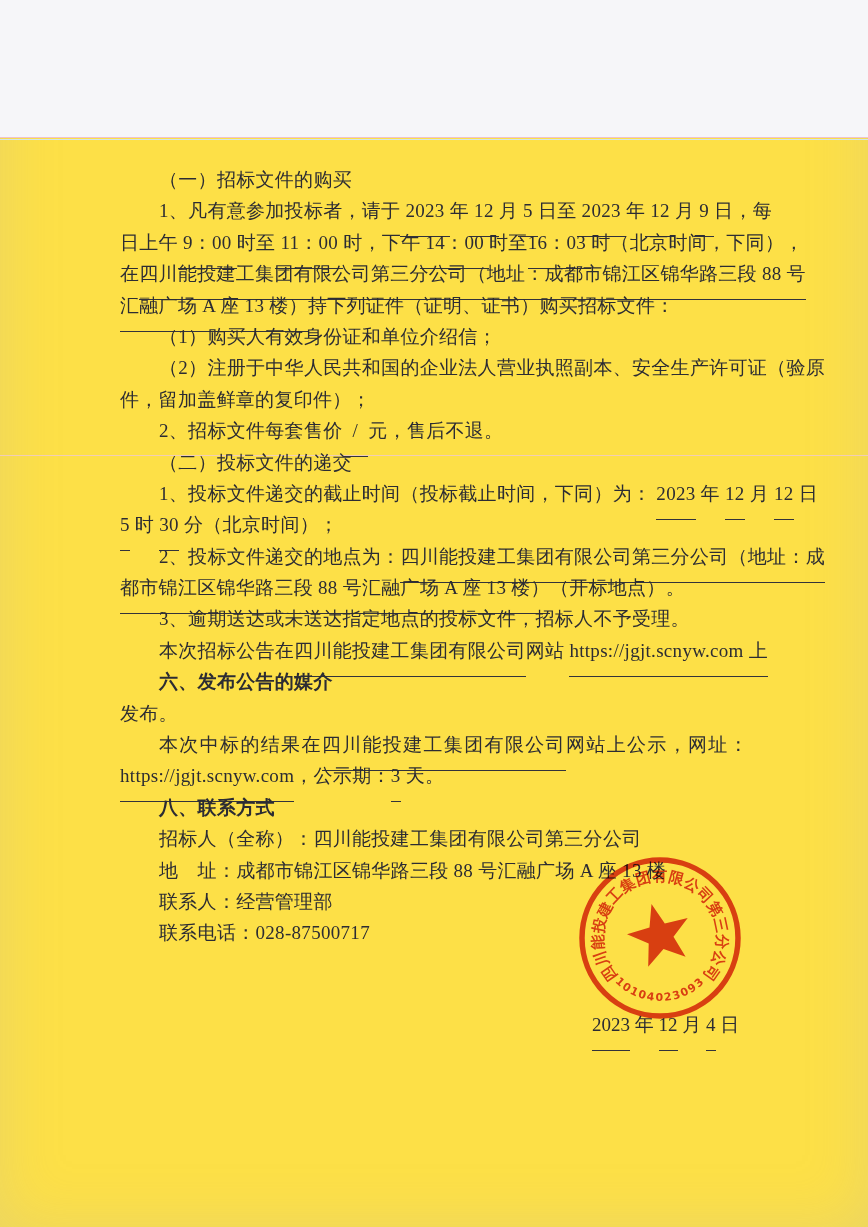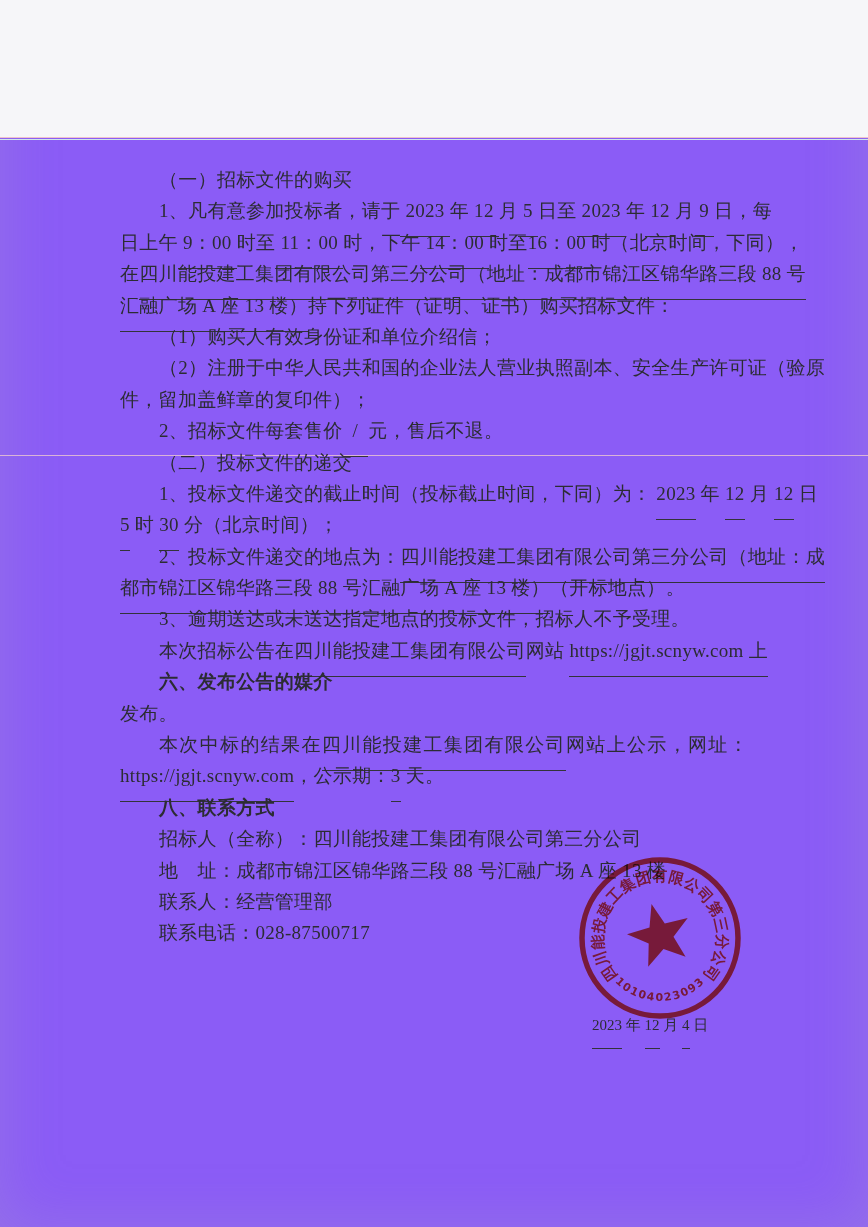--- a/index.html
+++ b/index.html
@@ -1,20 +1,20 @@
 <!DOCTYPE html>
 <html><head>
 <meta charset="utf-8">
 <style>
   html,body { margin:0; padding:0; }
   body { font-family: "Liberation Serif", "DejaVu Serif", serif; }
   .page {
     position: relative;
     width: 868px; height: 1227px;
-    background: #8b5cf6;
+    background: #fde047;
     overflow: hidden;
     box-shadow: inset 0 0 60px rgba(180,180,190,0.25);
   }
   .top-band {
     position:absolute; left:0; top:0; width:868px; height:137px;
     background:#f6f6f9;
   }
   .scanline { position:absolute; left:0; width:868px; height:1px; }
   .scanline.pink1 { top:137px; background:#efc3cd; }
   .scanline.cyan1 { top:139px; background:#cfe6e8; }
@@ -28,41 +28,41 @@
     height:31.4px; line-height:31.4px;
     white-space:nowrap;
     letter-spacing:0.3px;
   }
   .line.ind { text-indent:39px; }
   .line.jst { text-align:justify; text-align-last:justify; }
   .line.bold { font-weight:700; }
   .u { border-bottom:1.5px solid #33333a; padding-bottom:15px; }
   .date-line {
     position:absolute; left:592px; top:1010px;
-    font-size:15px; color:#2c2c33; white-space:nowrap; line-height:30px;
+    font-size:19px; color:#2c2c33; white-space:nowrap; line-height:30px;
   }
   .stamp {
     position:absolute; left:574px; top:852px; width:172px; height:172px;
     mix-blend-mode:multiply; opacity:0.93;
   }
   .stamp svg { width:172px; height:172px; }
 </style>
 </head>
 <body>
 
 <div class="page">
   <div class="top-band"></div>
   <div class="scanline pink1"></div>
   <div class="scanline cyan1"></div>
   <div class="scanline pink2"></div>
 
   <div class="doc-body">
       <div class="line ind"><span>（一）招标文件的购买</span></div>
       <div class="line ind jst"><span>1、凡有意参加投标者，请于</span><span class="u"> 2023 </span><span>年</span><span class="u"> 12 </span><span>月</span><span class="u"> 5 </span><span>日至</span><span class="u"> 2023 </span><span>年</span><span class="u"> 12 </span><span>月</span><span class="u"> 9 </span><span>日，每</span></div>
-      <div class="line jst"><span>日上午</span><span class="u"> 9：00 </span><span>时至</span><span class="u"> 11：00 </span><span>时，下午</span><span class="u"> 14：00 </span><span>时至</span><span class="u">16：00 </span><span>时（北京时间，下同），</span></div>
+      <div class="line jst"><span>日上午</span><span class="u"> 9：00 </span><span>时至</span><span class="u"> 11：00 </span><span>时，下午</span><span class="u"> 14：00 </span><span>时至</span><span class="u">16：03 </span><span>时（北京时间，下同），</span></div>
       <div class="line jst"><span>在</span><span class="u">四川能投建工集团有限公司第三分公司（地址：成都市锦江区锦华路三段 88 号</span></div>
       <div class="line"><span class="u">汇融广场 A 座 13 楼）</span><span>持下列证件（证明、证书）购买招标文件：</span></div>
       <div class="line ind"><span>（1）购买人有效身份证和单位介绍信；</span></div>
       <div class="line ind jst"><span>（2）注册于中华人民共和国的企业法人营业执照副本、安全生产许可证（验原</span></div>
       <div class="line"><span>件，留加盖鲜章的复印件）；</span></div>
       <div class="line ind"><span>2、招标文件每套售价</span><span class="u">&nbsp;&nbsp;/&nbsp;&nbsp;</span><span>元，售后不退。</span></div>
       <div class="line ind"><span>（二）投标文件的递交</span></div>
       <div class="line ind jst"><span>1、投标文件递交的截止时间（投标截止时间，下同）为： </span><span class="u">2023</span><span> 年 </span><span class="u">12</span><span> 月 </span><span class="u">12</span><span> 日</span></div>
       <div class="line"><span class="u">5</span><span> 时 </span><span class="u">30</span><span> 分（北京时间）；</span></div>
       <div class="line ind jst"><span>2、投标文件递交的地点为：</span><span class="u">四川能投建工集团有限公司第三分公司（地址：成</span></div>

